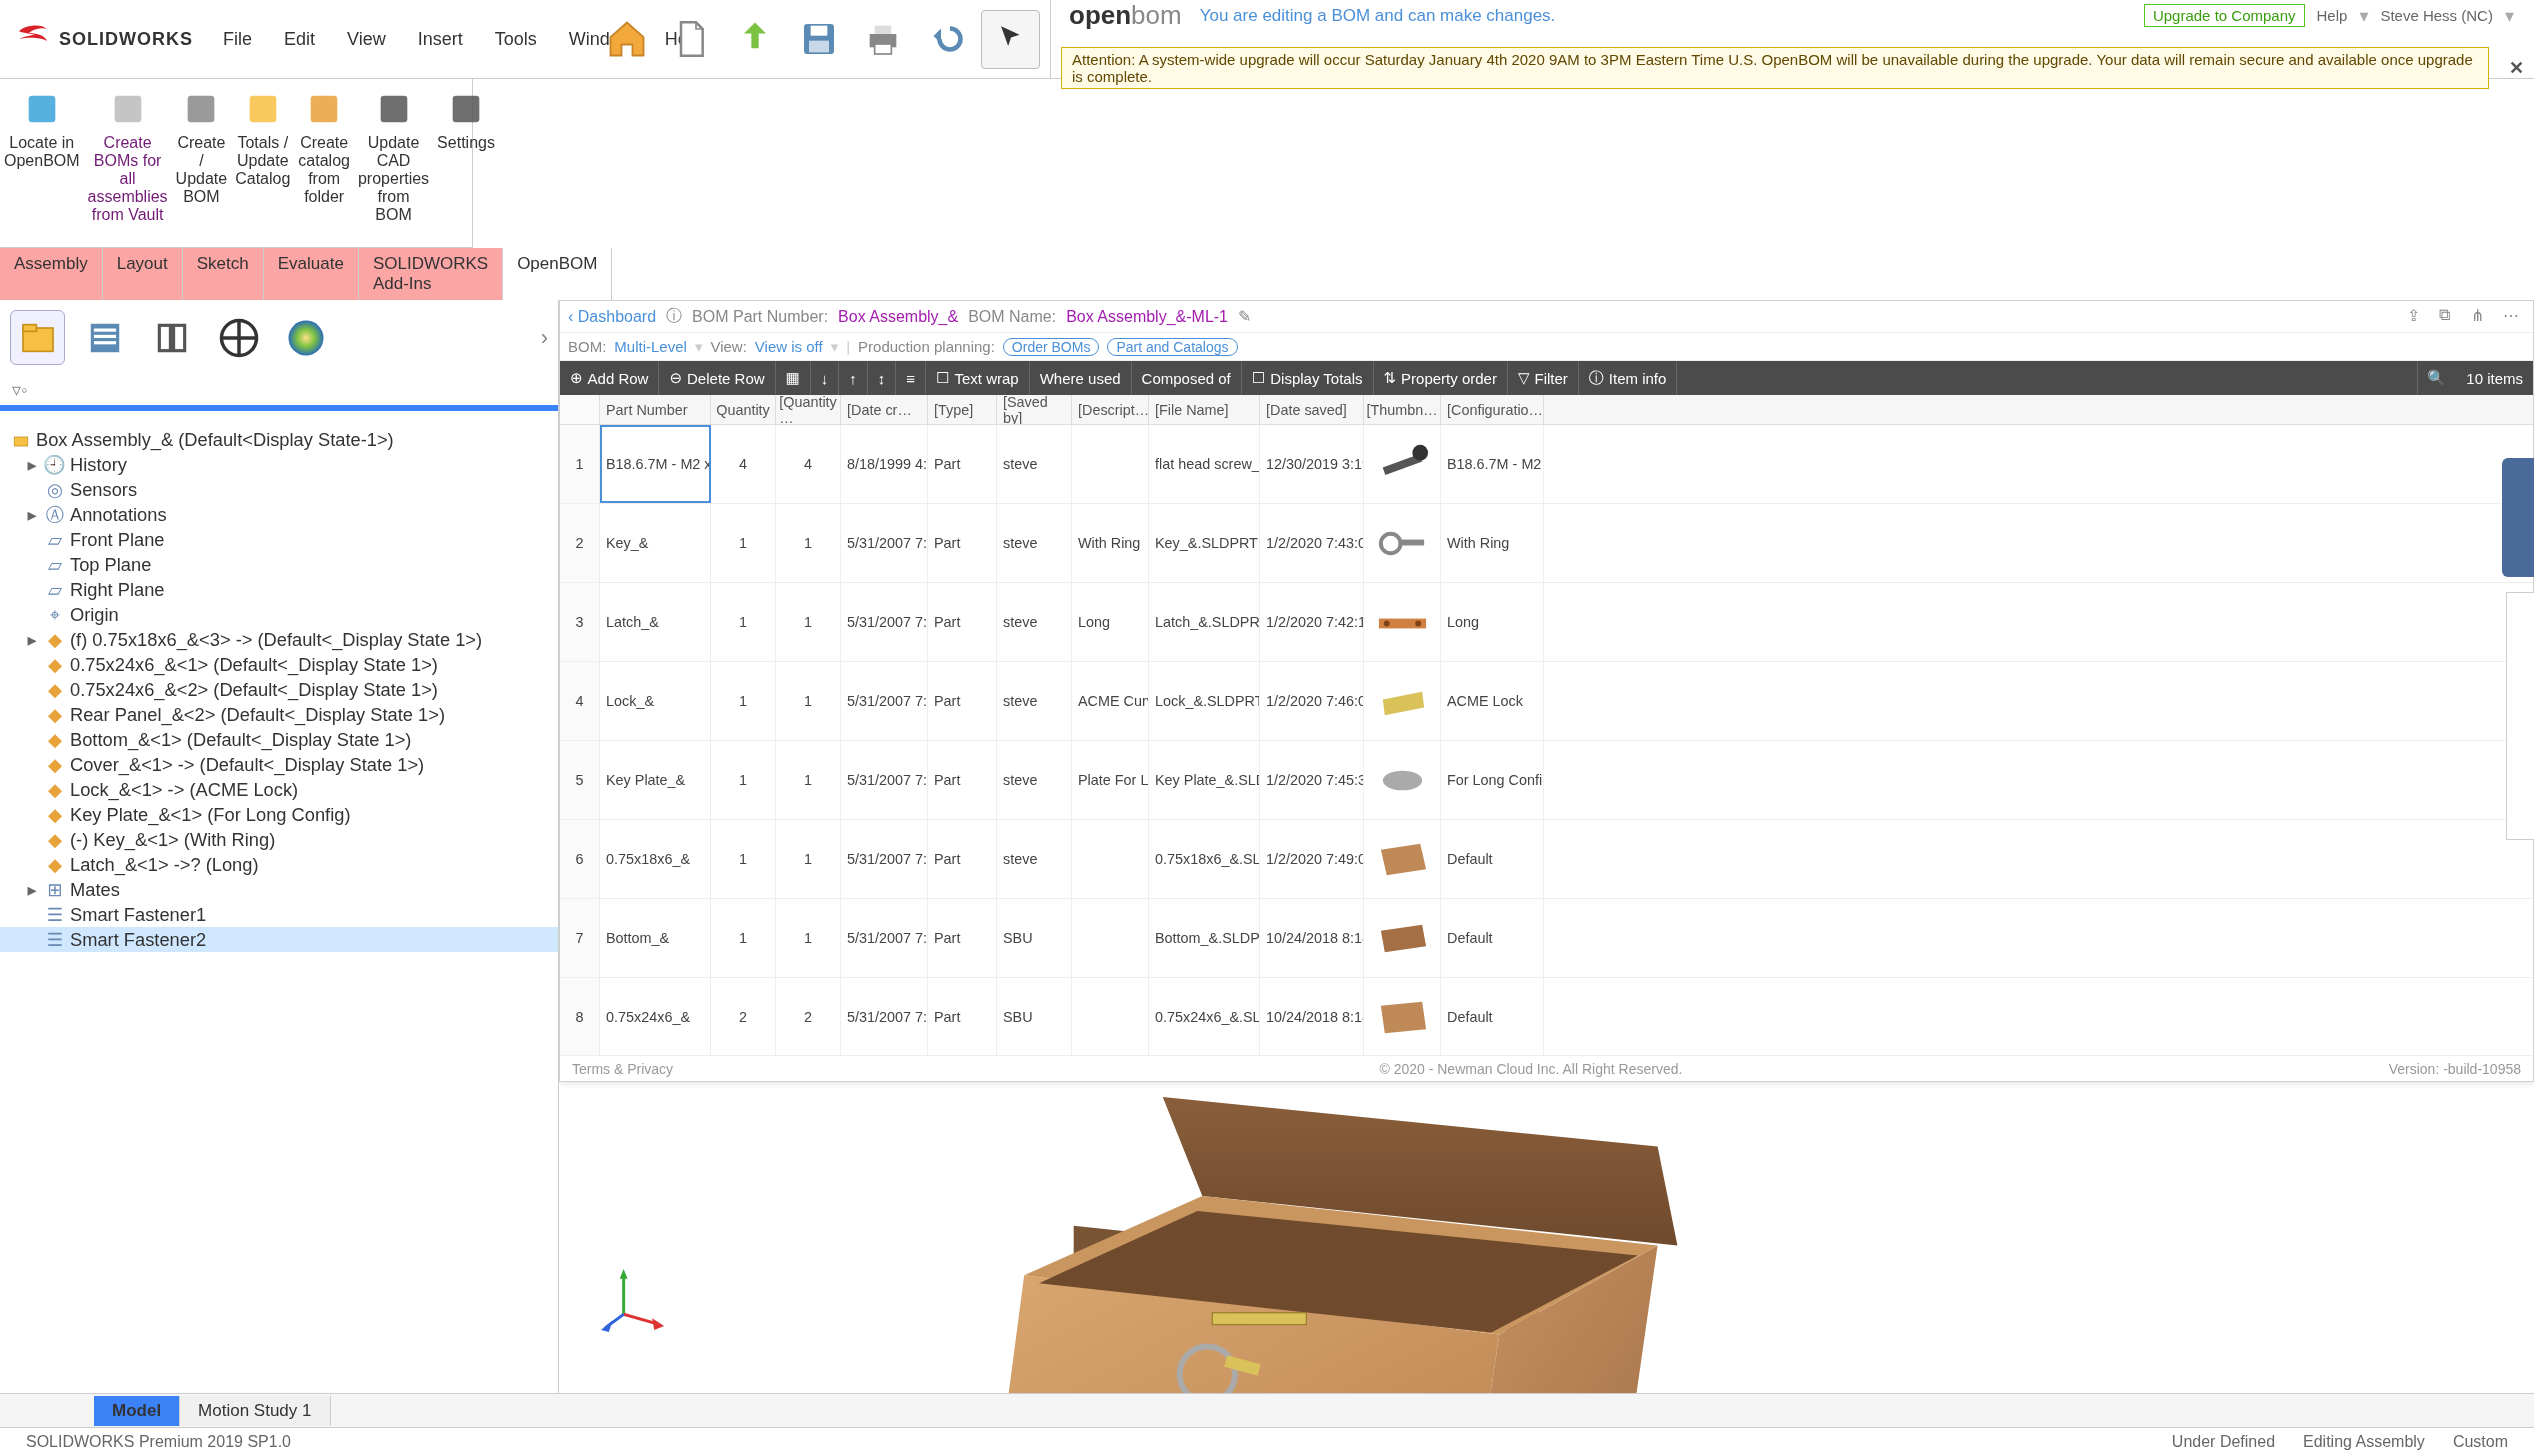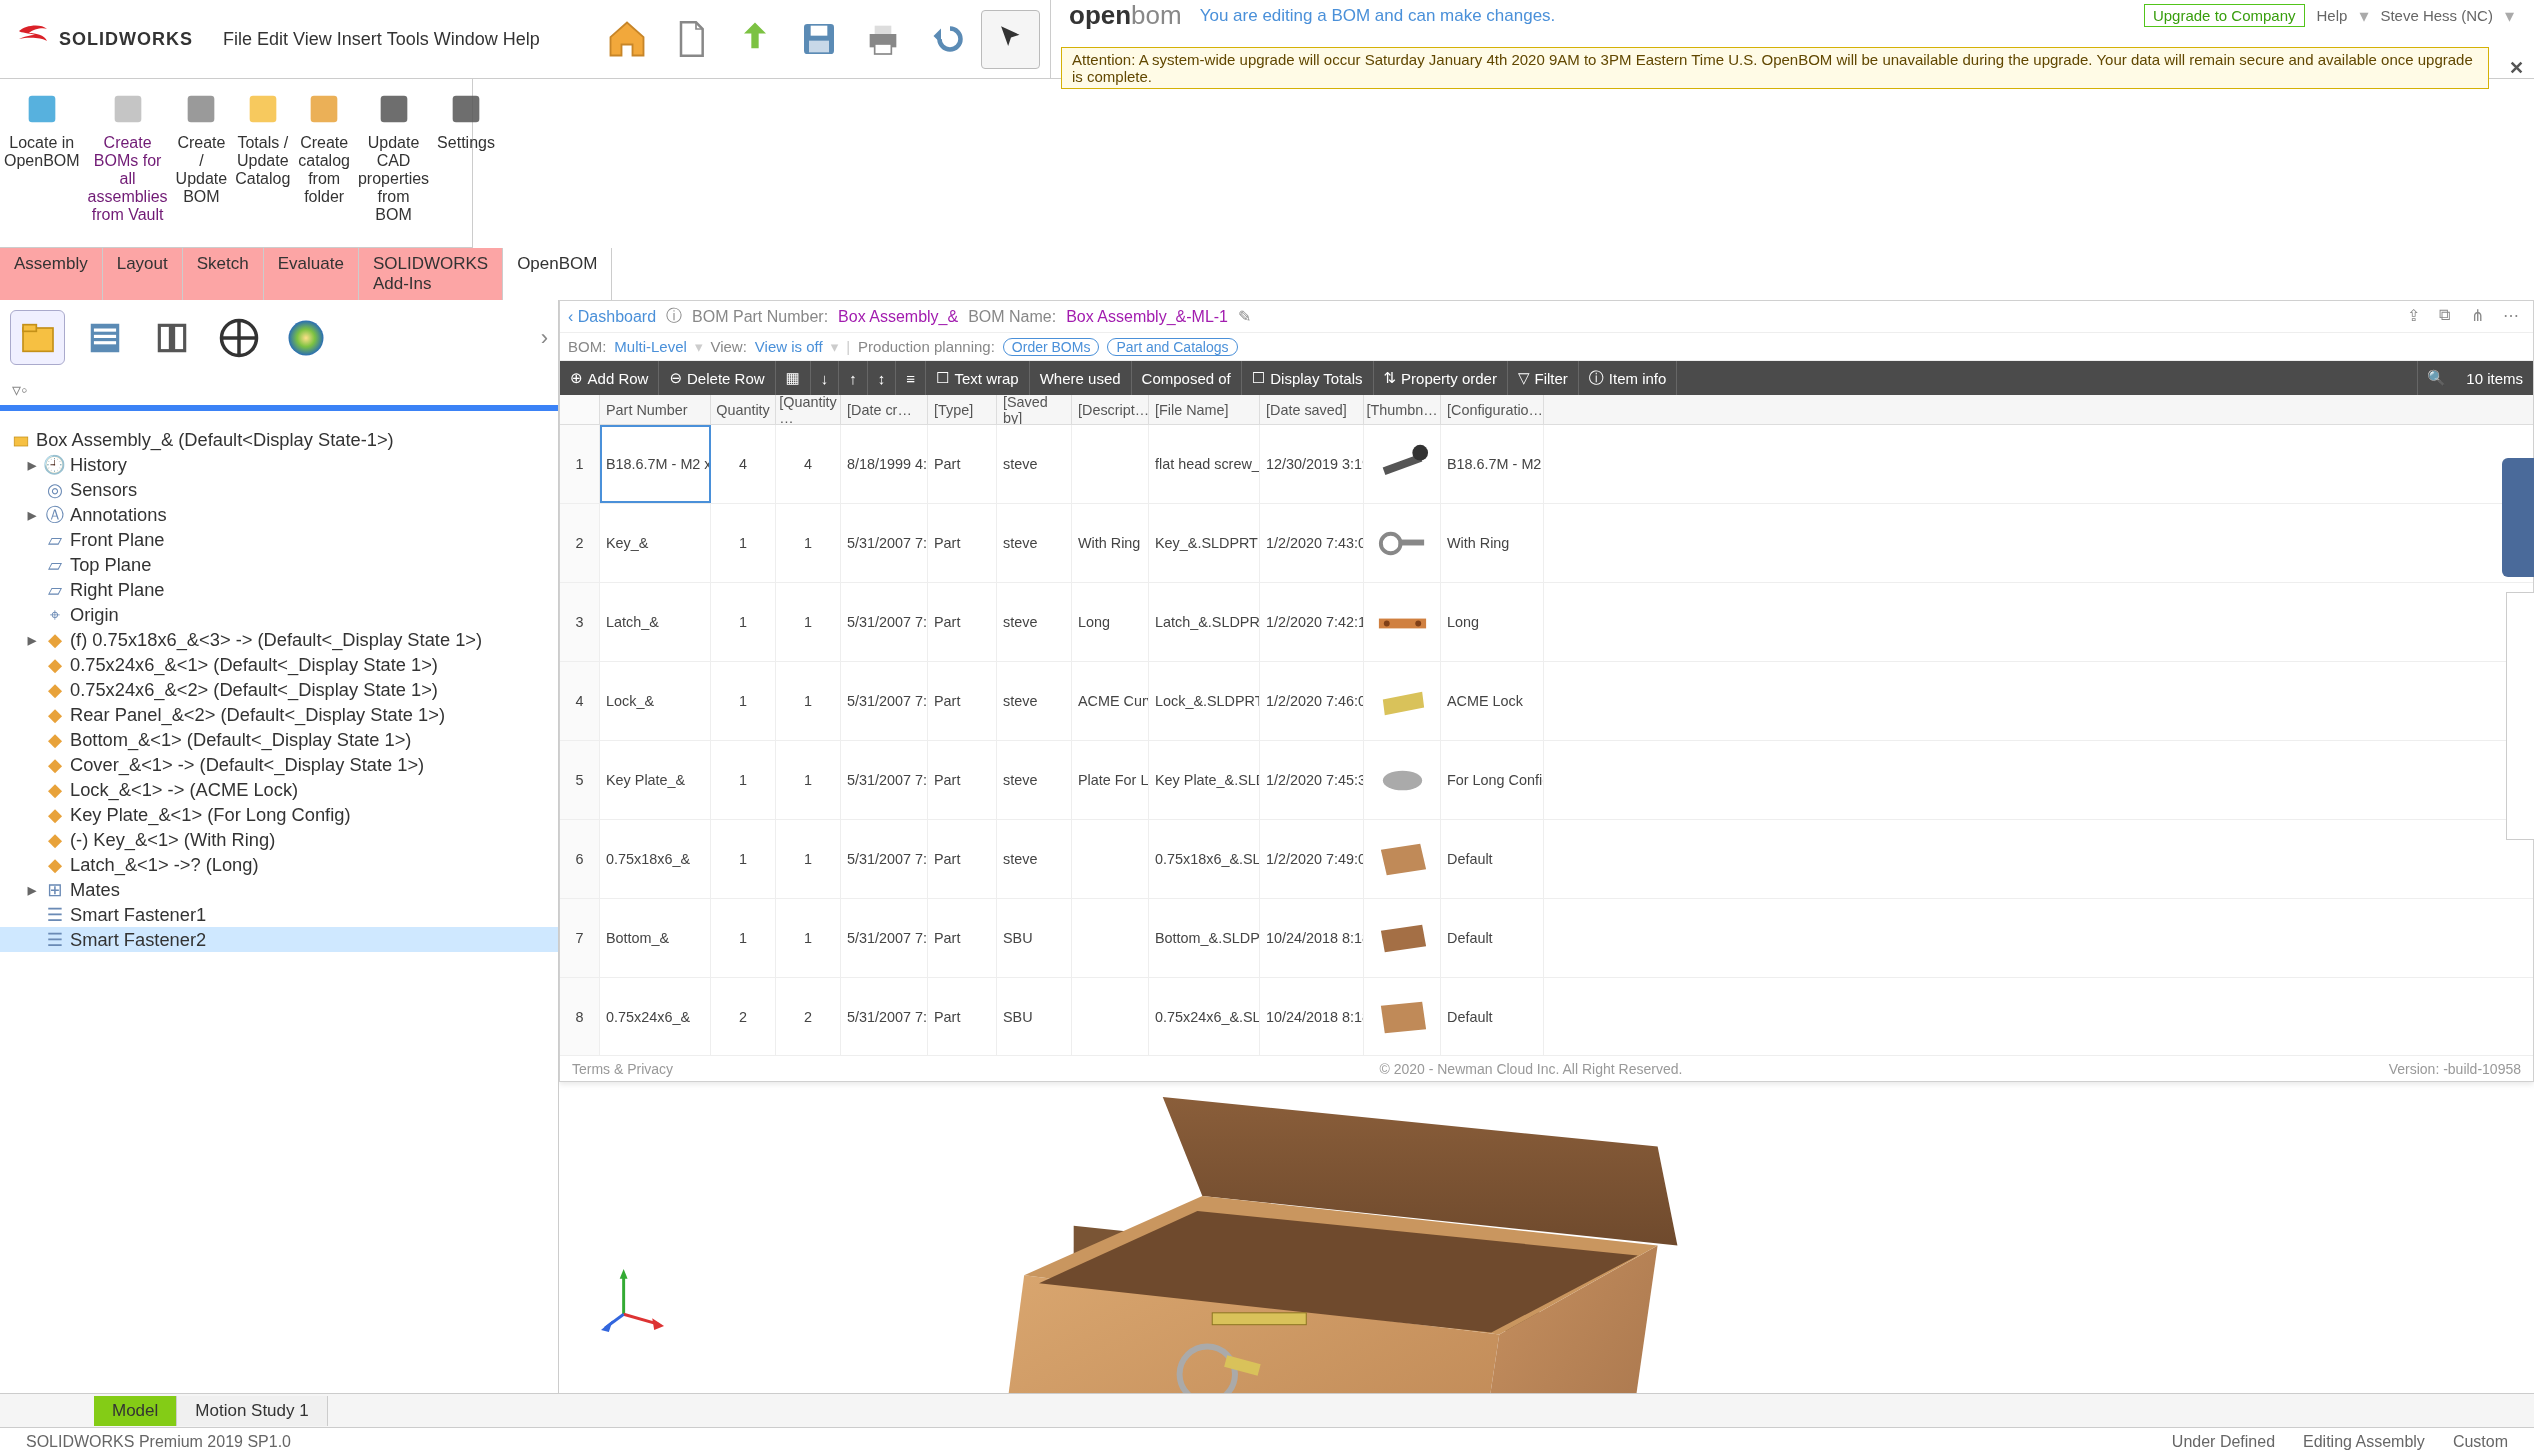--- a/index.html
+++ b/index.html
@@ -3,21 +3,21 @@
 <meta charset="utf-8">
 <style>
 *{box-sizing:border-box;margin:0;padding:0;font-family:"Segoe UI",Tahoma,sans-serif}
 body{width:2534px;height:1455px;background:#fff;overflow:hidden;font-size:18px;color:#333}
 .app{display:flex;flex-direction:column;height:100%}
 .top-row{display:flex;height:79px;border-bottom:1px solid #ccc}
 .sw-header{display:flex;align-items:center;width:587px;padding:0 15px}
 .sw-logo{display:flex;align-items:center;gap:8px}
 .sw-logo svg{width:36px;height:36px}
 .sw-logo-text{font-family:Arial;font-weight:bold;color:#333;letter-spacing:1px}
-.menu-bar{display:flex;gap:5px;margin-left:30px}
+.menu-bar{display:flex;gap:32px;margin-left:30px}
 .menu-bar span{cursor:pointer}
 .std-toolbar{display:flex;align-items:center;gap:5px;padding:0 10px;border-right:1px solid #ccc}
 .std-toolbar .tb-btn{width:59px;height:59px;display:flex;align-items:center;justify-content:center;border:1px solid transparent;border-radius:4px}
 .ob-panel-top{flex:1;display:flex;flex-direction:column}
 .ob-header{display:flex;align-items:center;height:38px;padding:0 10px}
 .ob-logo-text{font-size:26px;margin-left:8px}
 .ob-logo-text .bold{font-weight:700;color:#333}
 .ob-logo-text .light{color:#888}
 .ob-tagline{color:#4a90d9;margin-left:18px;font-size:17px}
 .ob-alert{background:#fffbe6;border:1px solid #d4b106;color:#614700;padding:3px 10px;margin:16px 10px;font-size:15px;flex:1}
@@ -76,21 +76,21 @@
 .col-fn{width:111px}
 .col-ds{width:104px}
 .col-thumb{width:77px;justify-content:center}
 .col-cfg{width:103px}
 .thumb{width:61px;height:61px;display:flex;align-items:center;justify-content:center}
 .sel-cell{outline:2px solid #4a90d9;outline-offset:-2px}
 .ob-footer{display:flex;align-items:center;justify-content:space-between;height:26px;padding:0 12px;font-size:14px;color:#999;border-top:1px solid #eee}
 .bottom-tabs{display:flex;align-items:center;height:34px;border-top:1px solid #ccc;background:#f5f5f5;font-size:17px}
 .bottom-tabs .sp{width:94px}
 .bottom-tabs span{padding:5px 18px;border-right:1px solid #ccc;background:#f0f0f0;cursor:pointer}
-.bottom-tabs span.active{background:#84cc16;font-weight:400}
+.bottom-tabs span.active{background:#3b82f6;font-weight:700}
 .status-bar{display:flex;align-items:center;height:28px;border-top:1px solid #ccc;padding:0 12px;font-size:16px;color:#666}
 .status-bar .fill{flex:1}
 .status-bar span{margin:0 14px}
 .side-strip{position:absolute;right:0;top:158px;width:32px;height:119px;background:#4a6a9a;border-radius:6px 0 0 6px}
 .side-strip2{position:absolute;right:0;top:292px;width:28px;height:248px;background:#fff;border:1px solid #ccc;border-right:none}
 </style>
 </head>
 <body>
 
 <div class="app">

